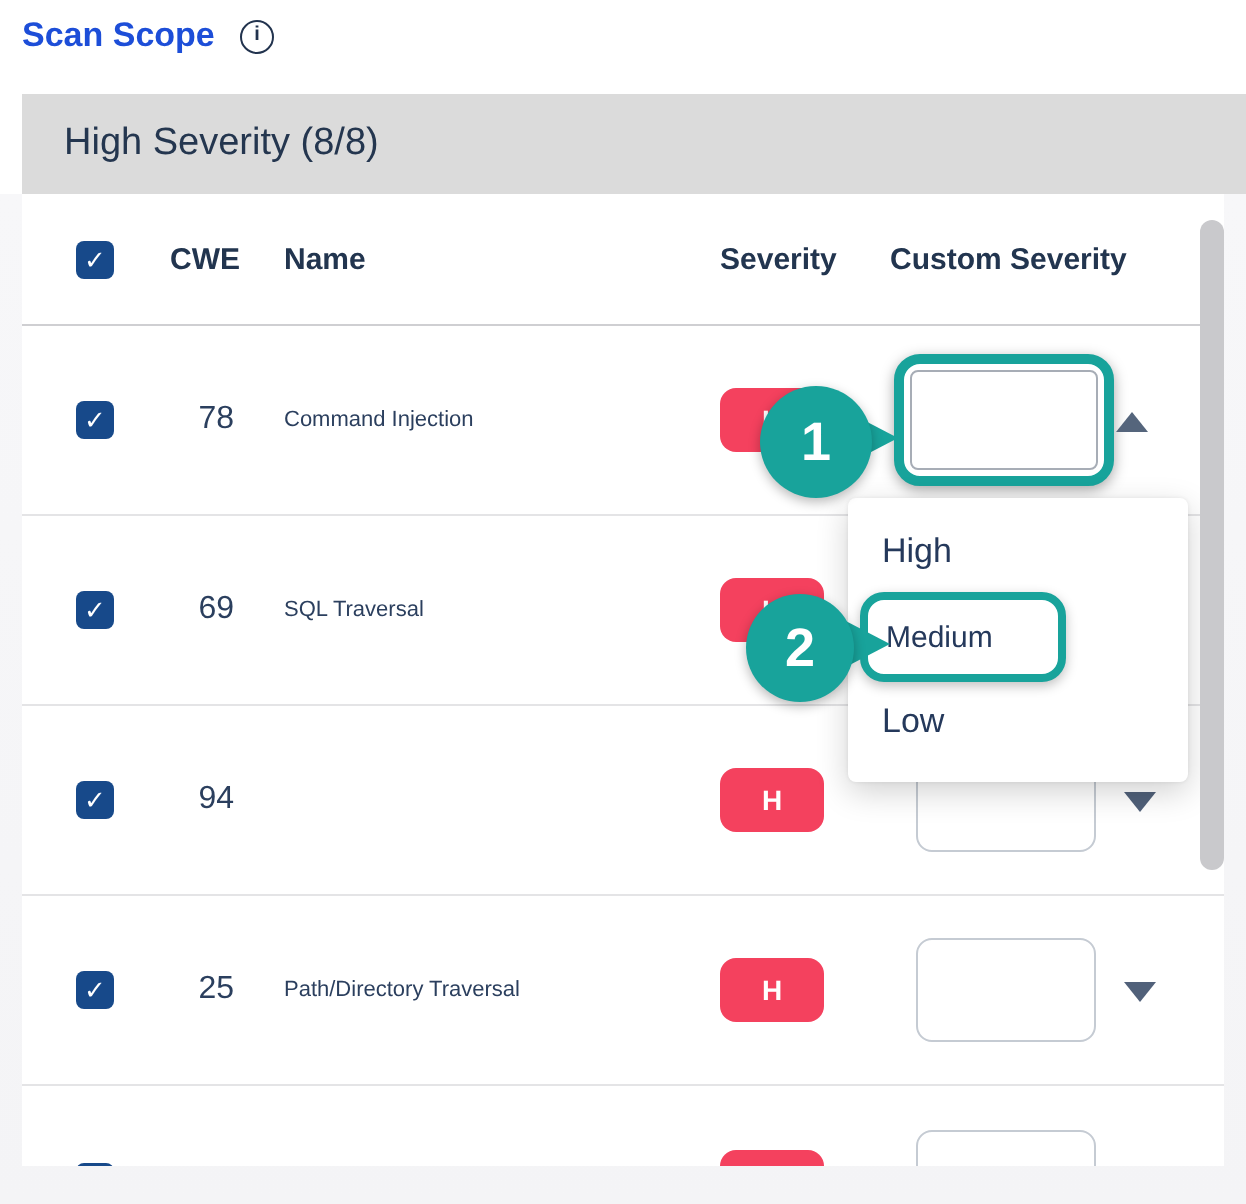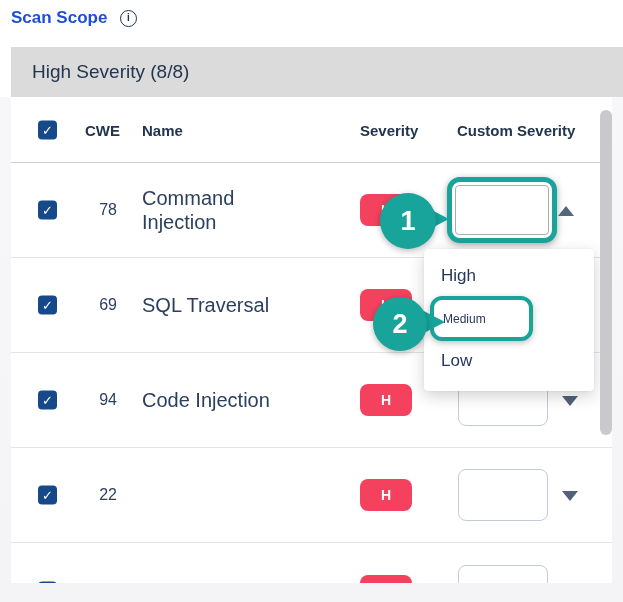--- a/index.html
+++ b/index.html
@@ -15,33 +15,33 @@
                line-height:14px; }
 
   .group-band { position:absolute; left:11px; top:47px; width:612px; height:50px; background:#dbdbdb; }
   .group-band span { position:absolute; left:21px; top:50%; transform:translateY(-50%);
                      font-size:19px; font-weight:normal; color:#24364f; }
 
   .card { position:absolute; left:11px; top:97px; width:601px; height:486px; background:#ffffff; overflow:hidden; }
 
   .thead { position:absolute; left:0; top:0; width:100%; height:66px; border-bottom:1px solid #cfcfd2; }
   .col { position:absolute; top:50%; transform:translateY(-50%); font-size:15px; font-weight:bold; color:#22354f; }
-  .col-cwe { left:74px; } .col-name { left:131px; } .col-default { left:349px; } .col-custom { left:446px; }
+  .col-cwe { left:74px; } .col-name { left:131px; } .col-default { left:349px; } .col-custom { left:434px; }
 
   .checkbox { position:absolute; left:27px; top:50%; transform:translateY(-50%); width:19px; height:19px;
               background:#17498a; border-radius:4px; color:#ffffff; font-size:13px; font-weight:bold;
               text-align:center; line-height:19px; cursor:pointer; }
 
   .row { position:absolute; left:0; width:100%; height:95px; border-bottom:1px solid #e4e4e6; }
   .row-0 { top:66px; } .row-1 { top:161px; } .row-2 { top:256px; } .row-3 { top:351px; }
   .row-4 { top:446px; border-bottom:none; }
   .cell-cwe { position:absolute; left:72px; top:50%; transform:translateY(-50%); width:34px;
               font-size:16px; color:#2b3f5e;text-align:right; }
   .cell-name { position:absolute; left:131px; top:50%; transform:translateY(-50%); max-width:170px;
-               font-size:20px; color:#2b3f5e; line-height:24px; }
+               font-size:11px; color:#2b3f5e; line-height:24px;text-align:center; }
   .badge { position:absolute; left:349px; top:50%; transform:translateY(-50%); width:52px; height:32px;
            background:#f4415e; border-radius:8px; color:#ffffff; font-size:14px; font-weight:bold;
            text-align:center; line-height:32px; }
   .select { position:absolute; left:447px; top:50%; transform:translateY(-50%); width:90px; height:52px;
             background:#ffffff; border:1px solid #c5cbd3; border-radius:8px; cursor:pointer; }
   .arrow-down { position:absolute; left:551px; top:50%; margin-top:-4px; width:0; height:0;
                 border-left:8px solid transparent; border-right:8px solid transparent;
                 border-top:10px solid #51617a; cursor:pointer; }
 
   
@@ -55,21 +55,21 @@
               border-bottom:10px solid #55657c; cursor:pointer; }
 
   
   .menu { position:absolute; left:424px; top:249px; width:170px; height:142px; background:#ffffff;
           border-radius:4px; box-shadow:0 5px 16px rgba(0,0,0,0.18), 0 0 2px rgba(0,0,0,0.08); z-index:6; }
   .menu-item { position:absolute; left:17px; font-size:17px; color:#25395b; cursor:pointer; }
   .mi-high { top:17px; } .mi-low { top:102px;text-align:right; }
   .menu-ring { position:absolute; left:6px; top:47px; width:103px; height:45px; border:4px solid #18a39b;
                border-radius:12px; background:#ffffff; box-shadow:0 2px 6px rgba(0,0,0,0.25); cursor:pointer; }
   .menu-ring span { position:absolute; left:9px; top:50%; transform:translateY(-50%);
-                    font-size:12px; color:#25395b; }
+                    font-size:15px; color:#25395b; }
 
   
   .callout-circle { position:absolute; border-radius:50%; background:#18a39b; color:#ffffff;
                     font-weight:bold; text-align:center; z-index:8;
                     box-shadow:0 2px 6px rgba(0,0,0,0.28); }
   .callout-tail { position:absolute; width:0; height:0; border-top:13px solid transparent;
                   border-bottom:13px solid transparent; border-left:25px solid #18a39b; z-index:7; }
   .c1 { left:380px; top:193px; width:56px; height:56px; font-size:27px; line-height:56px; }
   .c1-tail { left:424px; top:206px; }
   .c2 { left:373px; top:297px; width:54px; height:54px; font-size:27px; line-height:54px; }
@@ -110,29 +110,29 @@
     <div class="row row-1">
       <div class="checkbox">✓</div>
       <div class="cell-cwe">69</div>
       <div class="cell-name">SQL Traversal</div>
       <div class="badge">H</div>
     </div>
 
     <div class="row row-2">
       <div class="checkbox">✓</div>
       <div class="cell-cwe">94</div>
-      <div class="cell-name">Code Injection</div>
       <div class="badge">H</div>
       <div class="select"></div>
       <div class="arrow-down"></div>
     </div>
 
     <div class="row row-3">
       <div class="checkbox">✓</div>
-      <div class="cell-cwe">22</div>
+      <div class="cell-cwe">25</div>
+      <div class="cell-name">Path/Directory Traversal</div>
       <div class="badge">H</div>
       <div class="select"></div>
       <div class="arrow-down"></div>
     </div>
 
     <div class="row row-4">
       <div class="checkbox">✓</div>
       <div class="badge"></div>
       <div class="select"></div>
     </div>

